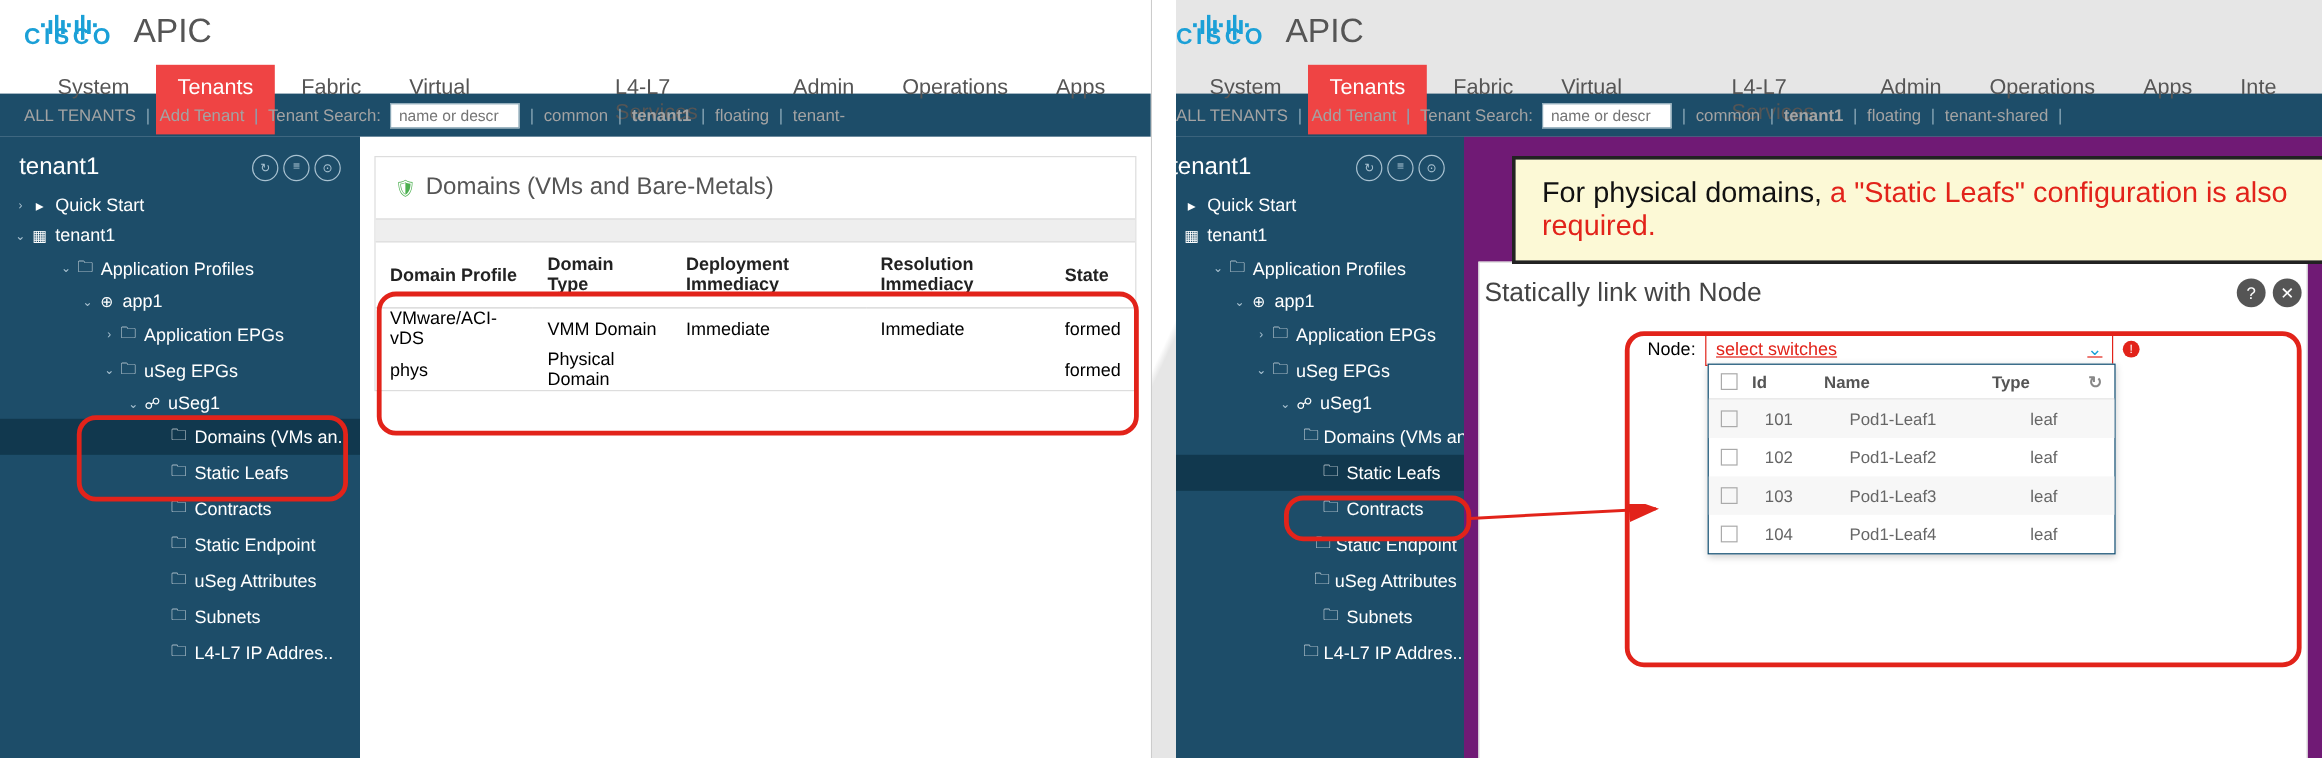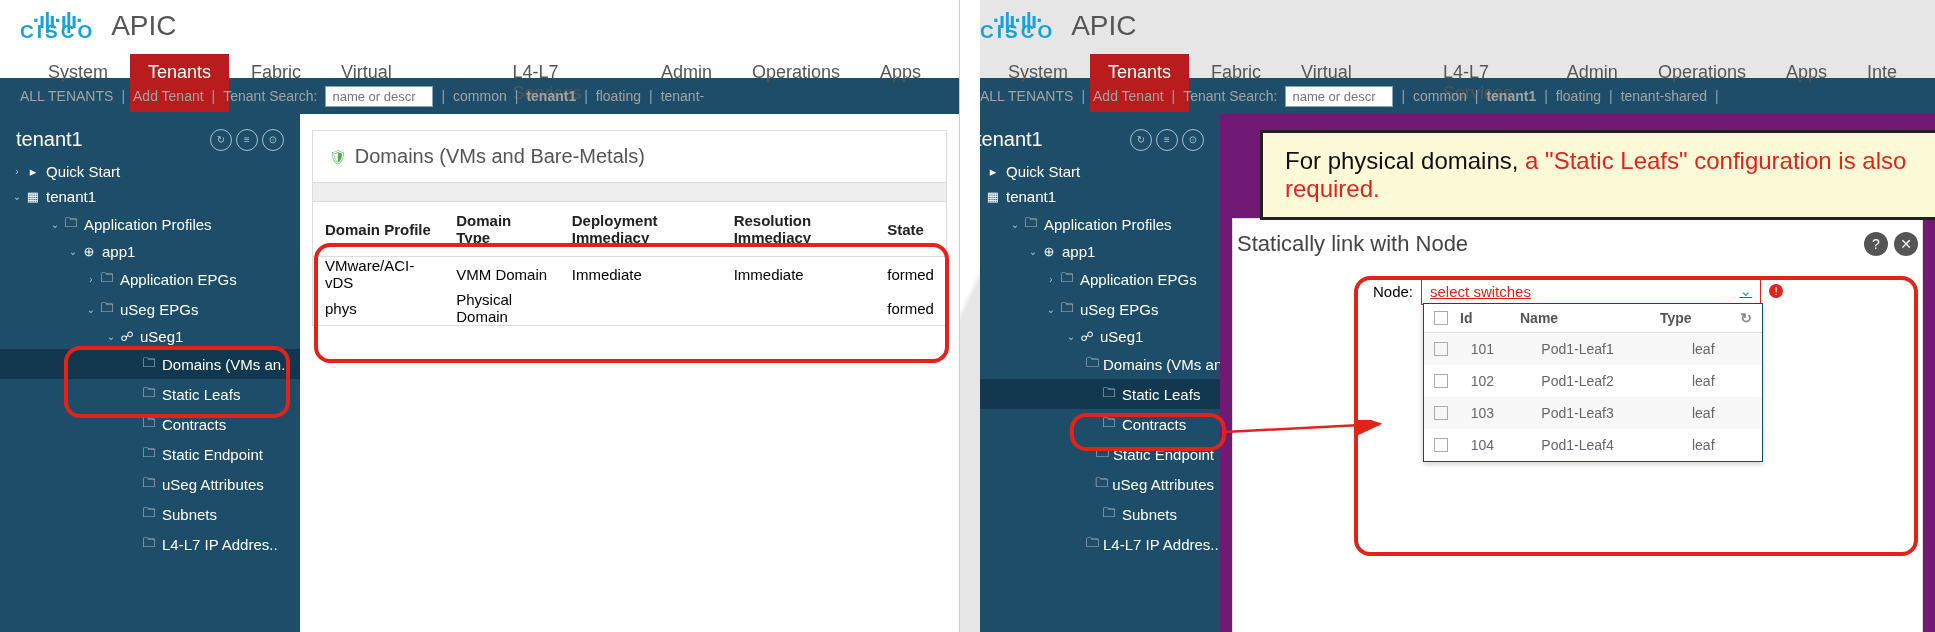--- a/index.html
+++ b/index.html
@@ -11,21 +11,21 @@
   
   .header { background: #fff; padding: 10px 20px 0 20px; height: 78px; }
   .brand { display: flex; align-items: center; gap: 16px; }
   .cisco-logo { color: #1ba0d7; font-size: 22px; text-align: center; line-height: 0.55; }
   .cisco-bars { font-family: Liberation Sans, sans-serif; letter-spacing: -1px; font-weight: bold; }
   .cisco-text { font-size: 19px; letter-spacing: 3px; font-weight: bold; }
   .apic-text { font-size: 28px; color: #555; font-weight: 300; }
   
   .topnav { display: flex; gap: 4px; margin-top: 12px; padding-left: 10px; }
   .topnav-item { padding: 8px 18px; font-size: 18px; color: #555; cursor: pointer; }
-  .topnav-item.active { background: #b91c1c; color: #fff; }
+  .topnav-item.active { background: #ef4444; color: #fff; }
   
   .subnav { background: #1d4d69; color: #fff; padding: 8px 20px; font-size: 14px; display: flex; align-items: center; gap: 8px; height: 36px; }
   .subnav .sep { color: #87a5b5; }
   .subnav input { padding: 2px 6px; font-size: 13px; width: 108px; border: 1px solid #87a5b5; }
   .subnav .bold { font-weight: bold; }
   .subnav .slabel { color: #a3a3a3; }
   
   .main { display: flex; height: calc(632px - 78px - 36px); }
   .sidebar { width: 300px; background: #1d4d69; color: #fff; font-size: 15px; padding-top: 6px; }
   .sb-title { padding: 8px 16px; font-size: 20px; display: flex; justify-content: space-between; align-items: center; }

